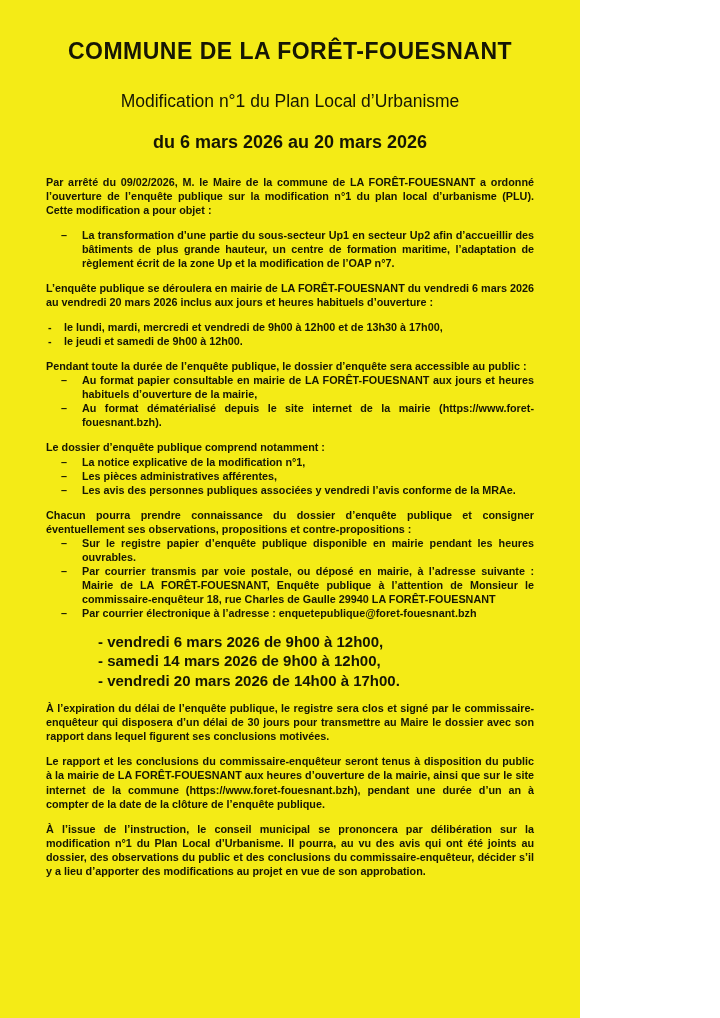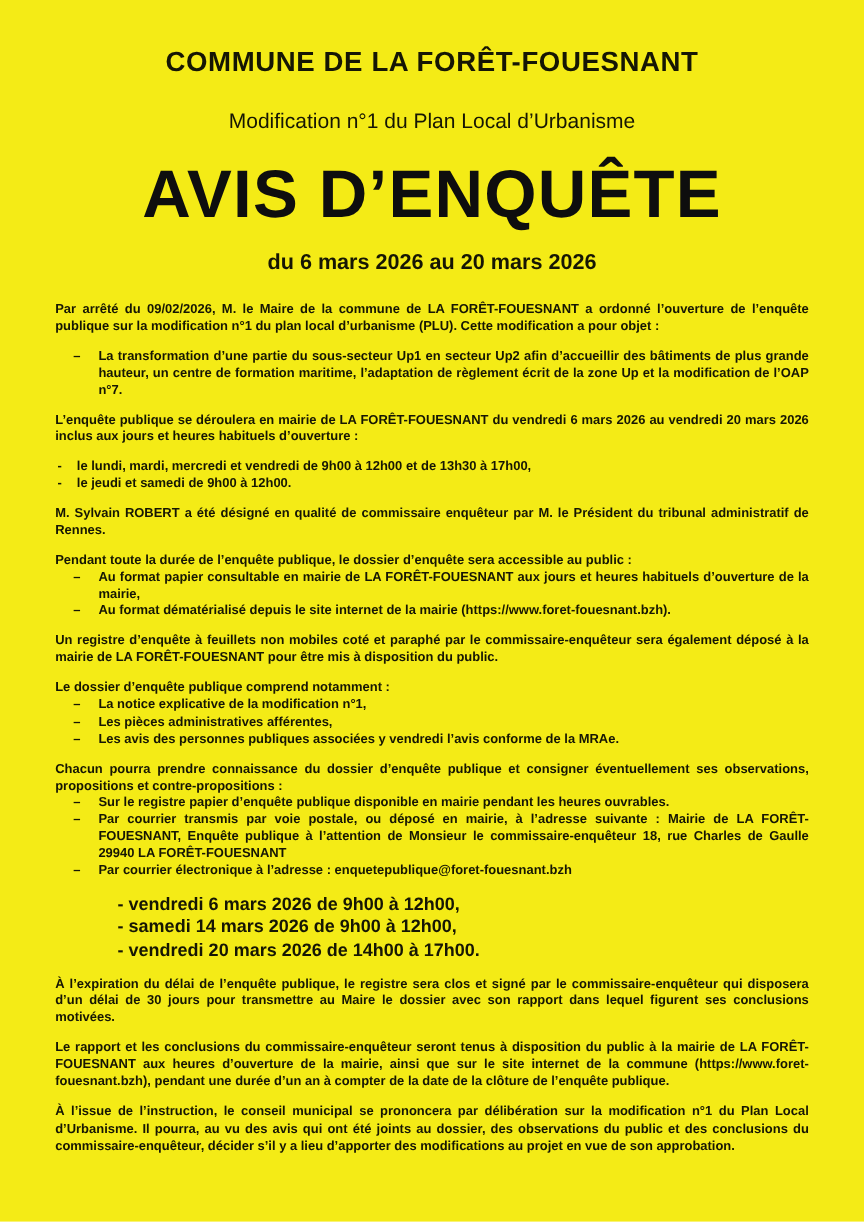--- a/index.html
+++ b/index.html
@@ -2,21 +2,21 @@
 <html lang="fr" style="--bg: #f4eb16; --text: #161604; --title: #0e0e0e;"><head>
 <meta charset="utf-8">
 <style>
   html, body { margin: 0; padding: 0; }
   :root {
     --bg: #f4eb16;
     --text: #161604;
     --title: #0e0e0e;
   }
   .page {
-    width: 720px;
+    width: 580px;
     height: 1018px;
     box-sizing: border-box;
     background: var(--bg);
     color: var(--text);
     padding: 38px 46px 0 46px;
     overflow: hidden;
     font-family: "Liberation Sans", "DejaVu Sans", sans-serif;
   }
   .h1 {
     text-align: center;
@@ -64,21 +64,20 @@
     font-size: 15px;
   }
 </style>
 </head>
 <body>
 
 <div class="page">
   <div class="h1">COMMUNE DE LA FORÊT-FOUESNANT</div>
   <div class="h2">Modification n°1 du Plan Local d’Urbanisme</div>
   <div class="big-title">
-    <div>AVIS D’ENQUÊTE</div>
   </div>
   <div class="date-line">du 6 mars 2026 au 20 mars 2026</div>
   <div class="doc-body">
       <div class="block">
         <p class="para">Par arrêté du 09/02/2026, M. le Maire de la commune de LA FORÊT-FOUESNANT a ordonné l’ouverture de l’enquête publique sur la modification n°1 du plan local d’urbanisme (PLU). Cette modification a pour objet :</p>
       </div>
       <div class="block">
         <div class="list dash">
           <div class="item">
             <span class="marker">–</span>
@@ -95,37 +94,31 @@
             <span class="marker">-</span>
             <span class="txt">le lundi, mardi, mercredi et vendredi de 9h00 à 12h00 et de 13h30 à 17h00,</span>
           </div>
           <div class="item">
             <span class="marker">-</span>
             <span class="txt">le jeudi et samedi de 9h00 à 12h00.</span>
           </div>
         </div>
       </div>
       <div class="block">
-        <p class="para">M. Sylvain ROBERT a été désigné en qualité de commissaire enquêteur par M. le Président du tribunal administratif de Rennes.</p>
-      </div>
-      <div class="block">
         <p class="para">Pendant toute la durée de l’enquête publique, le dossier d’enquête sera accessible au public :</p>
         <div class="list dash">
           <div class="item">
             <span class="marker">–</span>
             <span class="txt">Au format papier consultable en mairie de LA FORÊT-FOUESNANT aux jours et heures habituels d’ouverture de la mairie,</span>
           </div>
           <div class="item">
             <span class="marker">–</span>
             <span class="txt">Au format dématérialisé depuis le site internet de la mairie (https://www.foret-fouesnant.bzh).</span>
           </div>
         </div>
-      </div>
-      <div class="block">
-        <p class="para">Un registre d’enquête à feuillets non mobiles coté et paraphé par le commissaire-enquêteur sera également déposé à la mairie de LA FORÊT-FOUESNANT pour être mis à disposition du public.</p>
       </div>
       <div class="block">
         <p class="para">Le dossier d’enquête publique comprend notamment :</p>
         <div class="list dash">
           <div class="item">
             <span class="marker">–</span>
             <span class="txt">La notice explicative de la modification n°1,</span>
           </div>
           <div class="item">
             <span class="marker">–</span>

